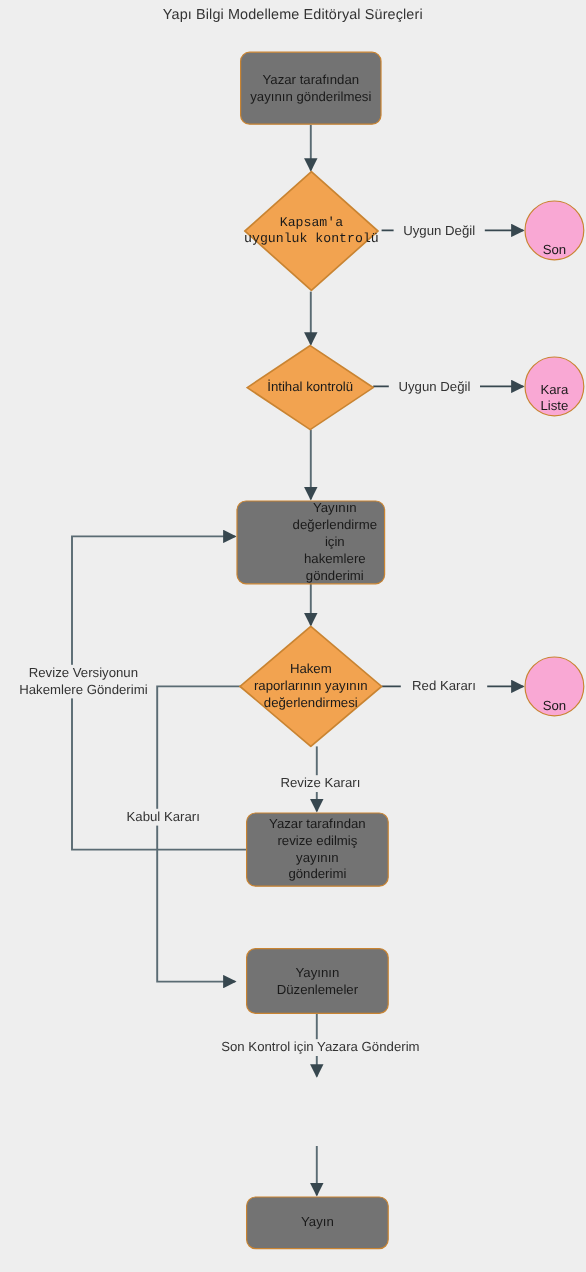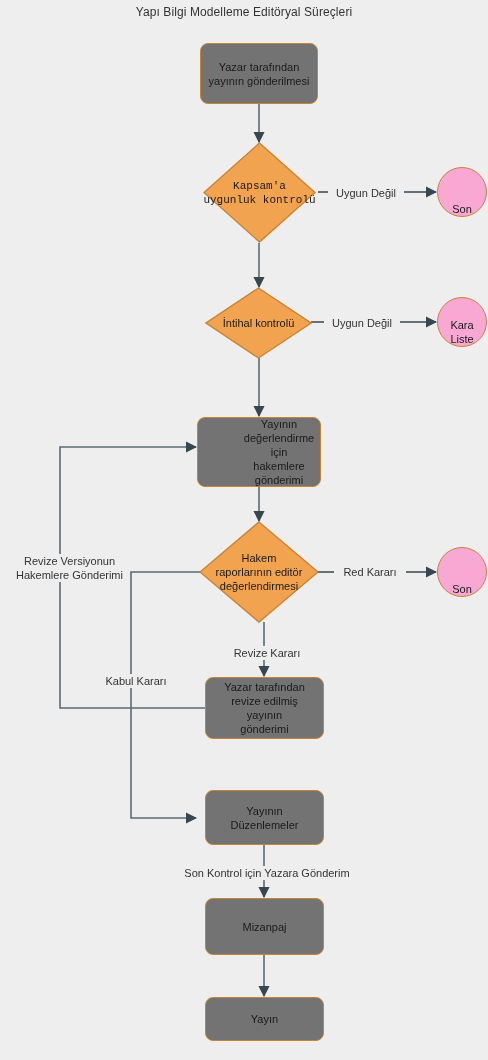--- a/index.html
+++ b/index.html
@@ -179,42 +179,39 @@
     <span class="node-label">Yayının
 değerlendirme için
 hakemlere gönderimi</span>
   </div>
 
   <div class="diamond-wrap" style="left:199px; top:521px; width:120px; height:102px;">
     <svg class="diamond-shape" viewBox="0 0 120 102" preserveAspectRatio="none">
       <polygon points="60,1 119,51 60,101 1,51" fill="#f2a350" stroke="#c98432" stroke-width="1.4"></polygon>
     </svg>
     <div class="diamond-text">Hakem
-raporlarının editör
+raporlarının yayının
 değerlendirmesi</div>
   </div>
 
   <div class="node terminal" style="left:437px; top:547px; width:50px; height:50px;">
     <span class="node-label">Son</span>
   </div>
 
   <div class="node process" style="left:205px; top:677px; width:119px; height:62px;">
     <span class="node-label">Yazar tarafından
 revize edilmiş yayının
 gönderimi</span>
   </div>
 
   <div class="node process" style="left:205px; top:790px; width:119px; height:55px;">
     <span class="node-label">Yayının
 Düzenlemeler</span>
   </div>
 
-  <div class="node process" style="left:205px; top:898px; width:119px; height:57px;">
-    <span class="node-label">Mizanpaj</span>
-  </div>
 
   <div class="node process" style="left:205px; top:997px; width:119px; height:44px;">
     <span class="node-label">Yayın</span>
   </div>
 
   <div class="edge-label" style="left:328px; top:186px; width:72px;">Uygun Değil</div>
 
   <div class="edge-label" style="left:324px; top:316px; width:72px;">Uygun Değil</div>
 
   <div class="edge-label" style="left:334px; top:565px; width:68px;">Red Kararı</div>

